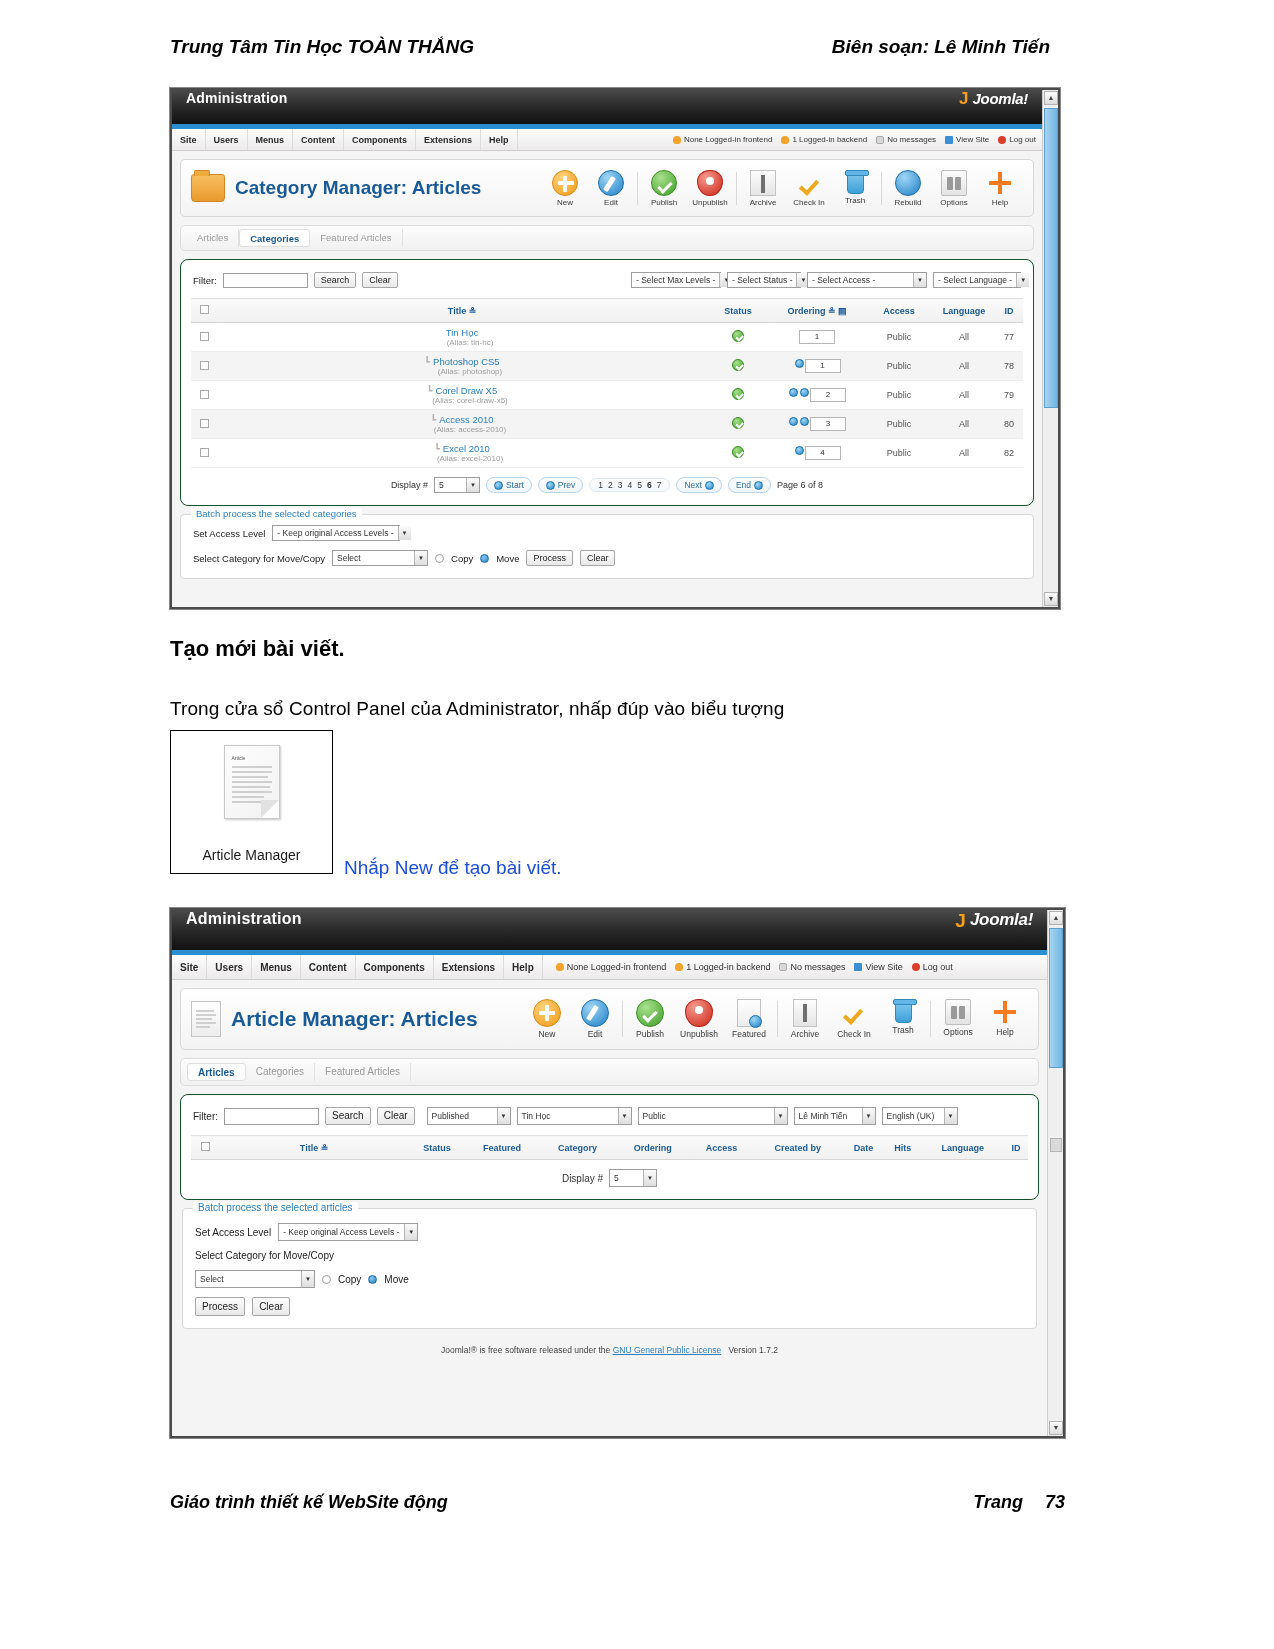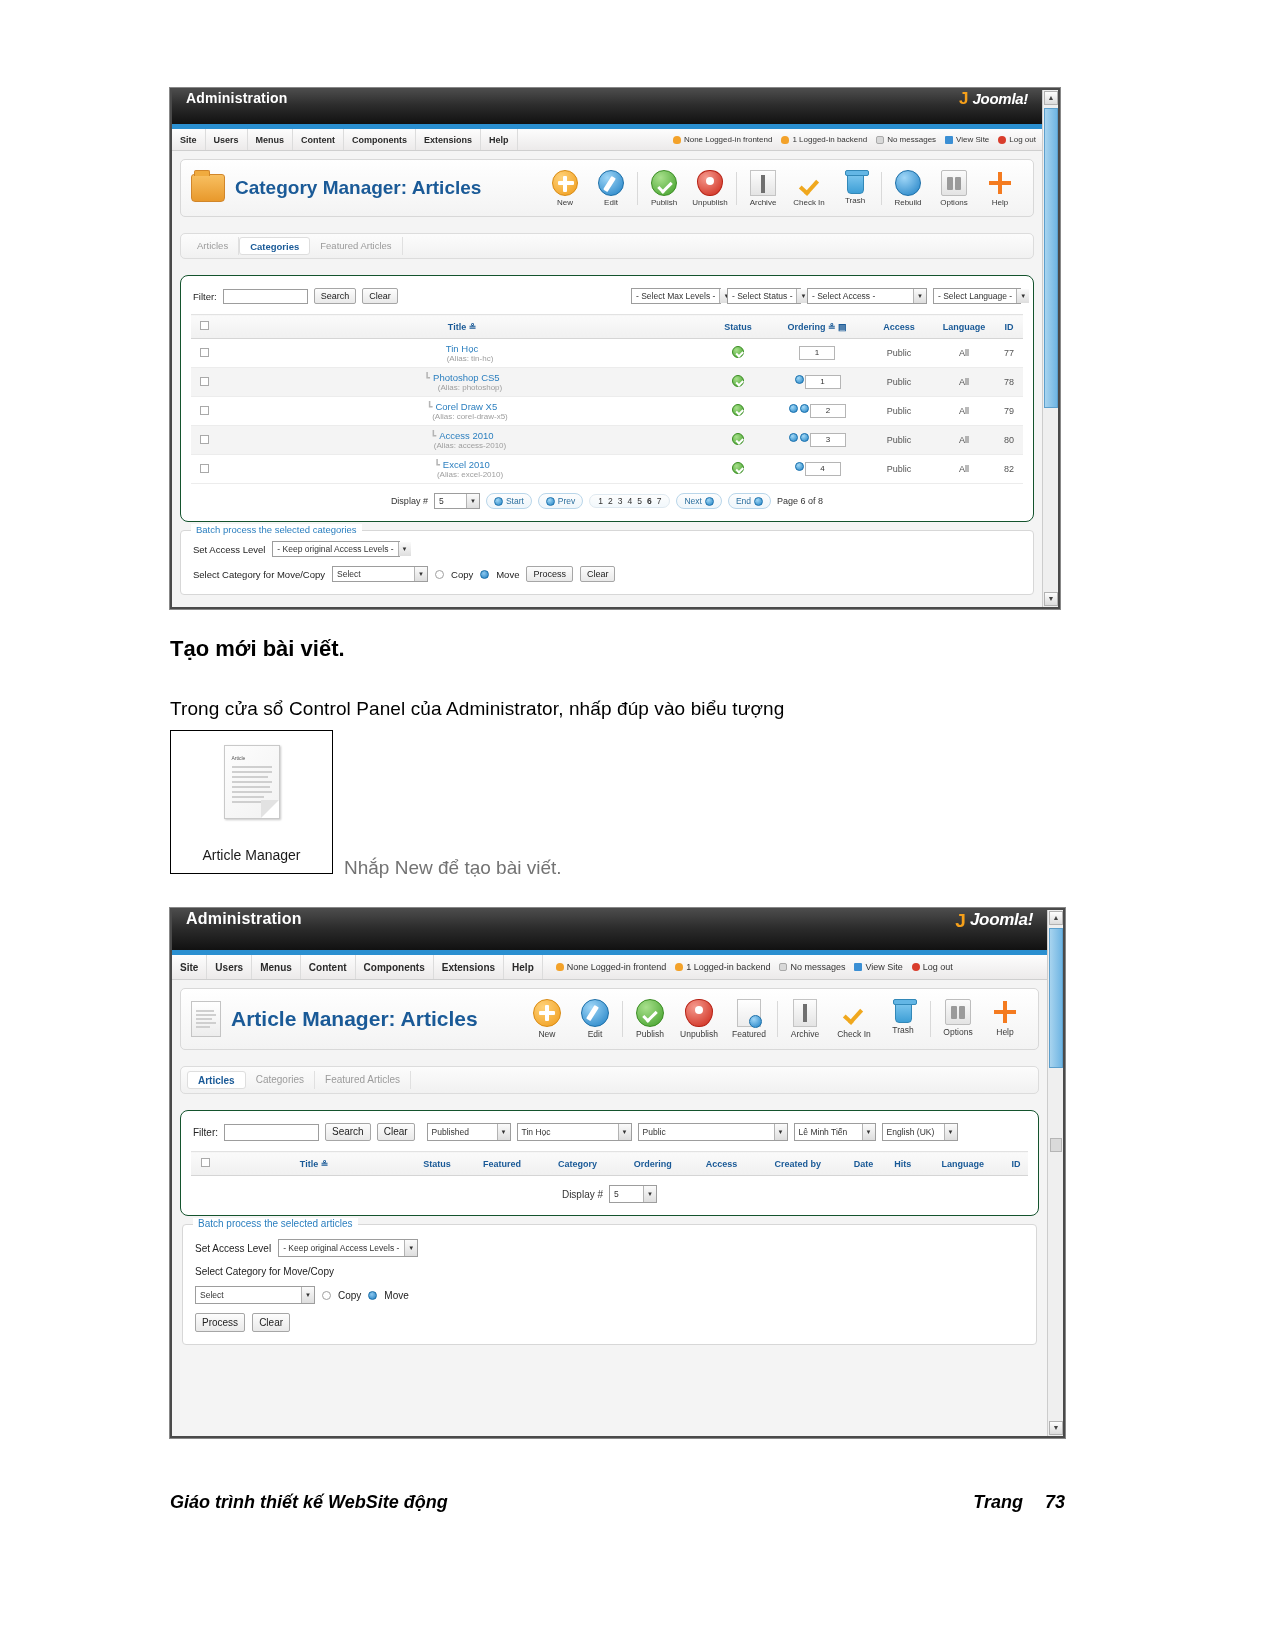--- a/index.html
+++ b/index.html
@@ -57,21 +57,21 @@
     content:""; position:absolute; right:0; bottom:0;
     border-width:9px; border-style:solid;
     border-color:#e2e2e2 #ffffff #ffffff #e2e2e2;
   }
   .icon-box .cap {
     position:absolute; left:0; right:0; bottom:10px; text-align:center;
     font-size:14px; color:#1a1a1a;
   }
   .para2 {
     position:absolute; left:344px; top:857px;
-    font-size:19px; color:#737373;
+    font-size:19px; color:#1d4ed8;
   }
 
   
   .shot {
     position:absolute;
     background:#fff;
     border:2px solid #4a4a4a;
     box-shadow:0 0 0 1px #888;
     overflow:hidden;
   }
@@ -189,21 +189,21 @@
   .ic.opts{ background:linear-gradient(#fbfbfb,#e3e3e3); border:1px solid #bdbdbd; border-radius:2px;}
   .ic.opts:before{content:"";position:absolute;left:5px;top:6px;width:6px;height:13px;background:#9a9a9a;border-radius:1px;}
   .ic.opts:after{content:"";position:absolute;right:5px;top:6px;width:6px;height:13px;background:#9a9a9a;border-radius:1px;}
   .ic.help{ position:relative; }
   .ic.help span{ position:absolute; background:#f47b20; }
   .ic.help .v{ left:11px; top:2px; width:4px; height:22px; }
   .ic.help .h{ top:11px; left:2px; height:4px; width:22px; }
 
   
   .jtabs {
-    margin:16px 8px; background:linear-gradient(#fcfcfc,#f1f1f1);
+    margin:8px 8px; background:linear-gradient(#fcfcfc,#f1f1f1);
     border:1px solid #dcdcdc; border-radius:5px; height:26px;
     display:flex; align-items:center; padding:0 6px;
   }
   .jtabs .tb {
     font-size:9.5px; color:#9b9b9b; padding:0 10px; height:18px; line-height:18px;
     border-right:1px solid #e0e0e0;
   }
   .jtabs .tb.act { color:#1a5a97; font-weight:700; background:#fff; border:1px solid #dedede; border-radius:3px; }
 
   
@@ -283,20 +283,24 @@
   .radio.on{ background:radial-gradient(circle at 40% 35%,#8dc8ef,#1c7cc0); border-color:#1a6ea8;}
 
   .jfooter{ text-align:center; font-size:8.5px; color:#444; padding:6px 0 2px; }
   .jfooter a{ color:#2b7fbf; text-decoration:underline; }
 </style>
 </head>
 <body>
 
 <div class="page">
 
+  <div class="doc-header">
+    <span>Trung Tâm Tin Học TOÀN THẮNG</span>
+    <span>Biên soạn: Lê Minh Tiến</span>
+  </div>
 
   <div class="shot s1">
     <div class="inner">
       <div class="viewport">
 
         <div class="jtop">
           <span class="admin">Administration</span>
           <span class="jlogo">
             <span class="mark">J</span>
             <span class="word">Joomla!</span>
@@ -775,20 +779,23 @@
             <span>Copy</span>
             <span class="radio on"></span>
             <span>Move</span>
           </div>
           <div class="brow" style="font-size:10px;margin-bottom:0">
             <span class="btn" style="height:19px;line-height:17px;font-size:10px">Process</span>
             <span class="btn" style="height:19px;line-height:17px;font-size:10px">Clear</span>
           </div>
         </div>
 
+        <div class="jfooter">
+          <span>Joomla!®</span><span> is free software released under the </span><a href="#">GNU General Public License</a>&nbsp;&nbsp;&nbsp;<span>Version 1.7.2</span>
+        </div>
 
       </div>
       <div class="vscroll">
         <span class="arr up">▲</span>
         <span class="thumb"></span>
         <span class="thumb2"></span>
         <span class="arr dn">▼</span>
       </div>
     </div>
   </div>

